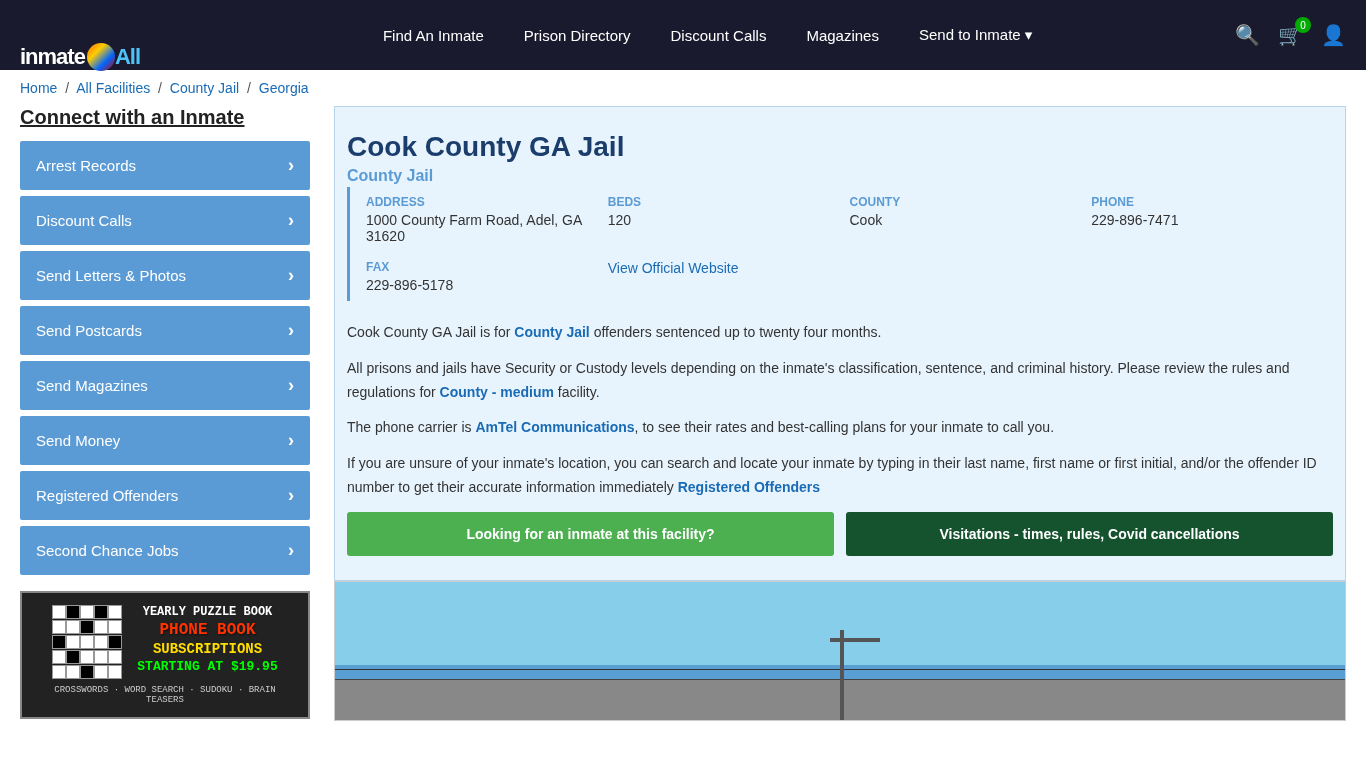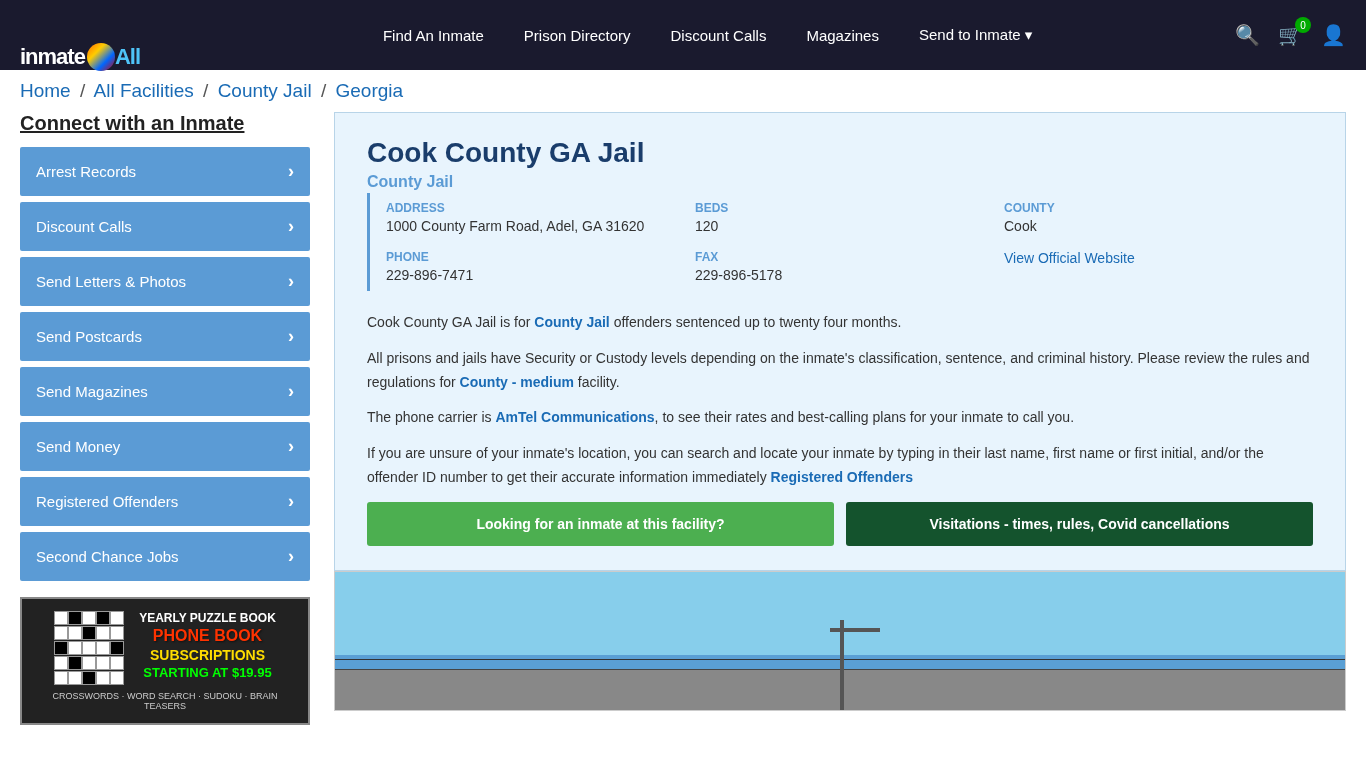--- a/index.html
+++ b/index.html
@@ -76,21 +76,21 @@
       width: 16px;
       height: 16px;
       display: flex;
       align-items: center;
       justify-content: center;
     }
 
     
     .breadcrumb-bar {
       padding: 10px 20px;
-      font-size: 19px;
+      font-size: 14px;
     }
     .breadcrumb-bar a {
       color: #1a6bb5;
       text-decoration: none;
     }
     .breadcrumb-sep { color: #555; margin: 0 4px; }
 
     
     .main-content {
       display: flex;
@@ -131,20 +131,21 @@
     .sidebar-ad {
       margin-top: 16px;
       background: #222;
       border: 2px solid #888;
       padding: 12px;
       display: flex;
       flex-direction: column;
       align-items: center;
       min-height: 100px;
       justify-content: center;
+      font-family: Liberation Mono, monospace;
     }
     .ad-cell {
       width: 14px;
       height: 14px;
       background: #fff;
       border: 1px solid #999;
       font-size: 7px;
       display: flex;
       align-items: center;
       justify-content: center;
@@ -187,21 +188,21 @@
       align-items: flex-start;
     }
 
     
     .main-panel {
       flex: 1;
     }
     .facility-card {
       background: #e8f4fd;
       border: 1px solid #b8d4e8;
-      padding: 24px 32px;
+      padding: 24px 12px;
       margin-bottom: 0;
     }
     .facility-name {
       font-size: 28px;
       font-weight: bold;
       color: #1a3d6b;
       margin-bottom: 4px;
     }
     .facility-type {
       font-size: 16px;
@@ -210,21 +211,21 @@
       margin-bottom: 2px;
     }
     .facility-updated {
       font-size: 13px;
       color: #666;
       font-style: italic;
       margin-bottom: 20px;
     }
     .facility-details {
       display: grid;
-      grid-template-columns: 1fr 1fr 1fr;
+      grid-template-columns: 1fr 1fr 1fr 1fr;
       gap: 0;
       border-left: 3px solid #5b9bd5;
       padding-left: 16px;
     }
     .detail-block {
       padding: 8px 12px 8px 0;
     }
     .detail-label {
       font-size: 12px;
       font-weight: bold;

